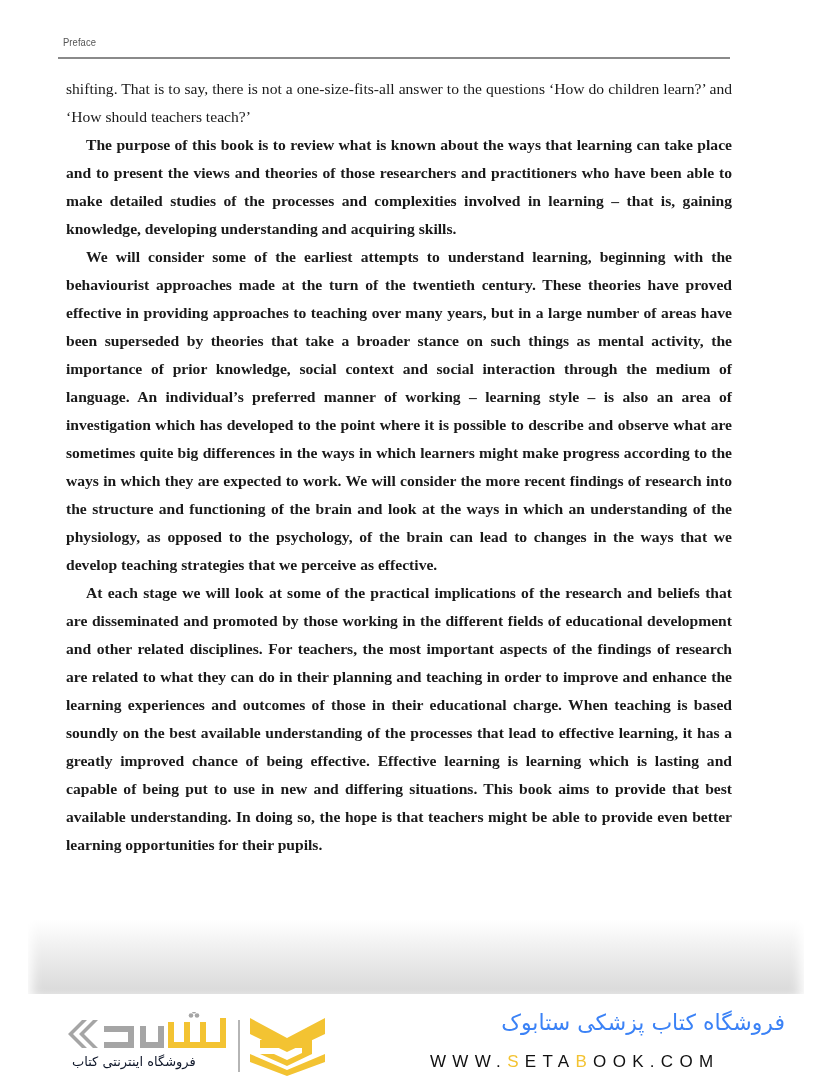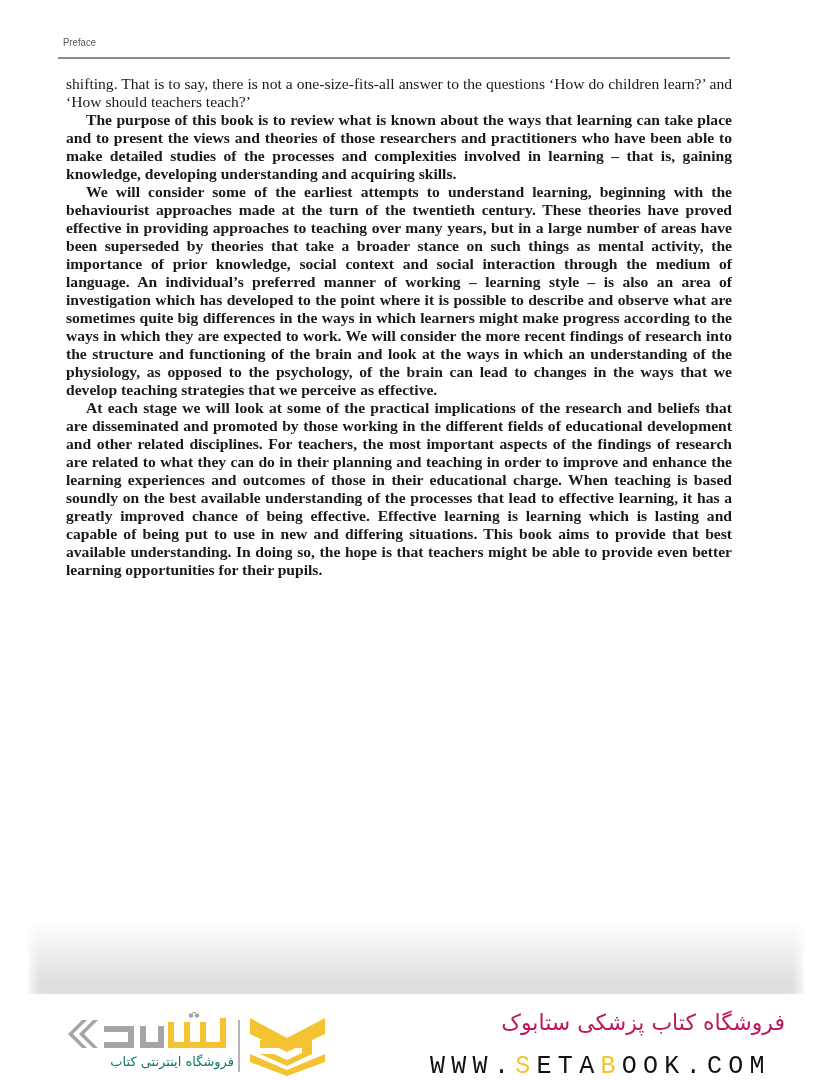--- a/index.html
+++ b/index.html
@@ -2,35 +2,35 @@
 <html><head>
   <meta charset="utf-8">
   <style>
     html, body { margin: 0; padding: 0; background: #ffffff; }
     body { width: 833px; height: 1080px; position: relative; overflow: hidden; font-family: "Liberation Serif", "DejaVu Serif", serif; color: #1a1a1a; }
 
     .running-head { position: absolute; left: 63px; top: 36px; font-family: "Liberation Sans", "DejaVu Sans", sans-serif; font-size: 11.5px; color: #555; transform: scaleX(0.82); transform-origin: left center; letter-spacing: 0.1px; }
     .head-rule { position: absolute; left: 58px; top: 57px; width: 672px; height: 2px; background: #8a8a8a; }
 
     .body-text { position: absolute; left: 66px; top: 75px; width: 666px; }
-    .body-text p { margin: 0; font-size: 15.6px; line-height: 18px; text-align: justify; }
+    .body-text p { margin: 0; font-size: 15.6px; line-height: 28px; text-align: justify; }
     .body-text p.indent { text-indent: 20px; font-weight: bold; }
 
     .footer-band { position: absolute; left: 28px; top: 920px; width: 776px; height: 74px;
       background: linear-gradient(to bottom, #ffffff 0%, #f3f3f3 30%, #e2e2e2 75%, #d9d9d9 100%);
       box-shadow: inset 10px 0 12px -6px #ffffff, inset -10px 0 12px -6px #ffffff; }
 
     .logo { position: absolute; left: 60px; top: 1012px; width: 275px; height: 66px; }
     .logo-wordmark { position: absolute; left: 0; top: 0; width: 175px; height: 42px; }
-    .logo-tagline { position: absolute; left: 12px; top: 42px; width: 162px; text-align: right; font-family: "DejaVu Sans", sans-serif; font-size: 13px; color: #0f766e; direction: rtl; }
+    .logo-tagline { position: absolute; left: 12px; top: 42px; width: 162px; text-align: left; font-family: "DejaVu Sans", sans-serif; font-size: 13px; color: #0f172a; direction: rtl; }
     .logo-divider { position: absolute; left: 178px; top: 8px; width: 2px; height: 52px; background: #b5b5b5; }
     .logo-mark { position: absolute; left: 190px; top: 6px; width: 75px; height: 58px; }
 
-    .store-name { position: absolute; right: 48px; top: 1010px; font-family: "DejaVu Sans", sans-serif; font-size: 22px; color: #be185d; direction: rtl; }
-    .store-url { position: absolute; left: 430px; top: 1052px; font-family: Liberation Mono, monospace; font-size: 25px; letter-spacing: 6.3px; color: #111; white-space: nowrap; }
+    .store-name { position: absolute; right: 48px; top: 1010px; font-family: "DejaVu Sans", sans-serif; font-size: 22px; color: #3b82f6; direction: rtl; }
+    .store-url { position: absolute; left: 430px; top: 1052px; font-family: Liberation Sans, sans-serif; font-size: 17px; letter-spacing: 6.3px; color: #111; white-space: nowrap; }
     .store-url .accent { color: #f3c332; }
   </style>
 </head>
 <body>
 
 <div class="running-head">Preface</div>
 <div class="head-rule"></div>
 
 <div class="body-text">
   <p>shifting. That is to say, there is not a one-size-fits-all answer to the questions ‘How do children learn?’ and ‘How should teachers teach?’</p>

